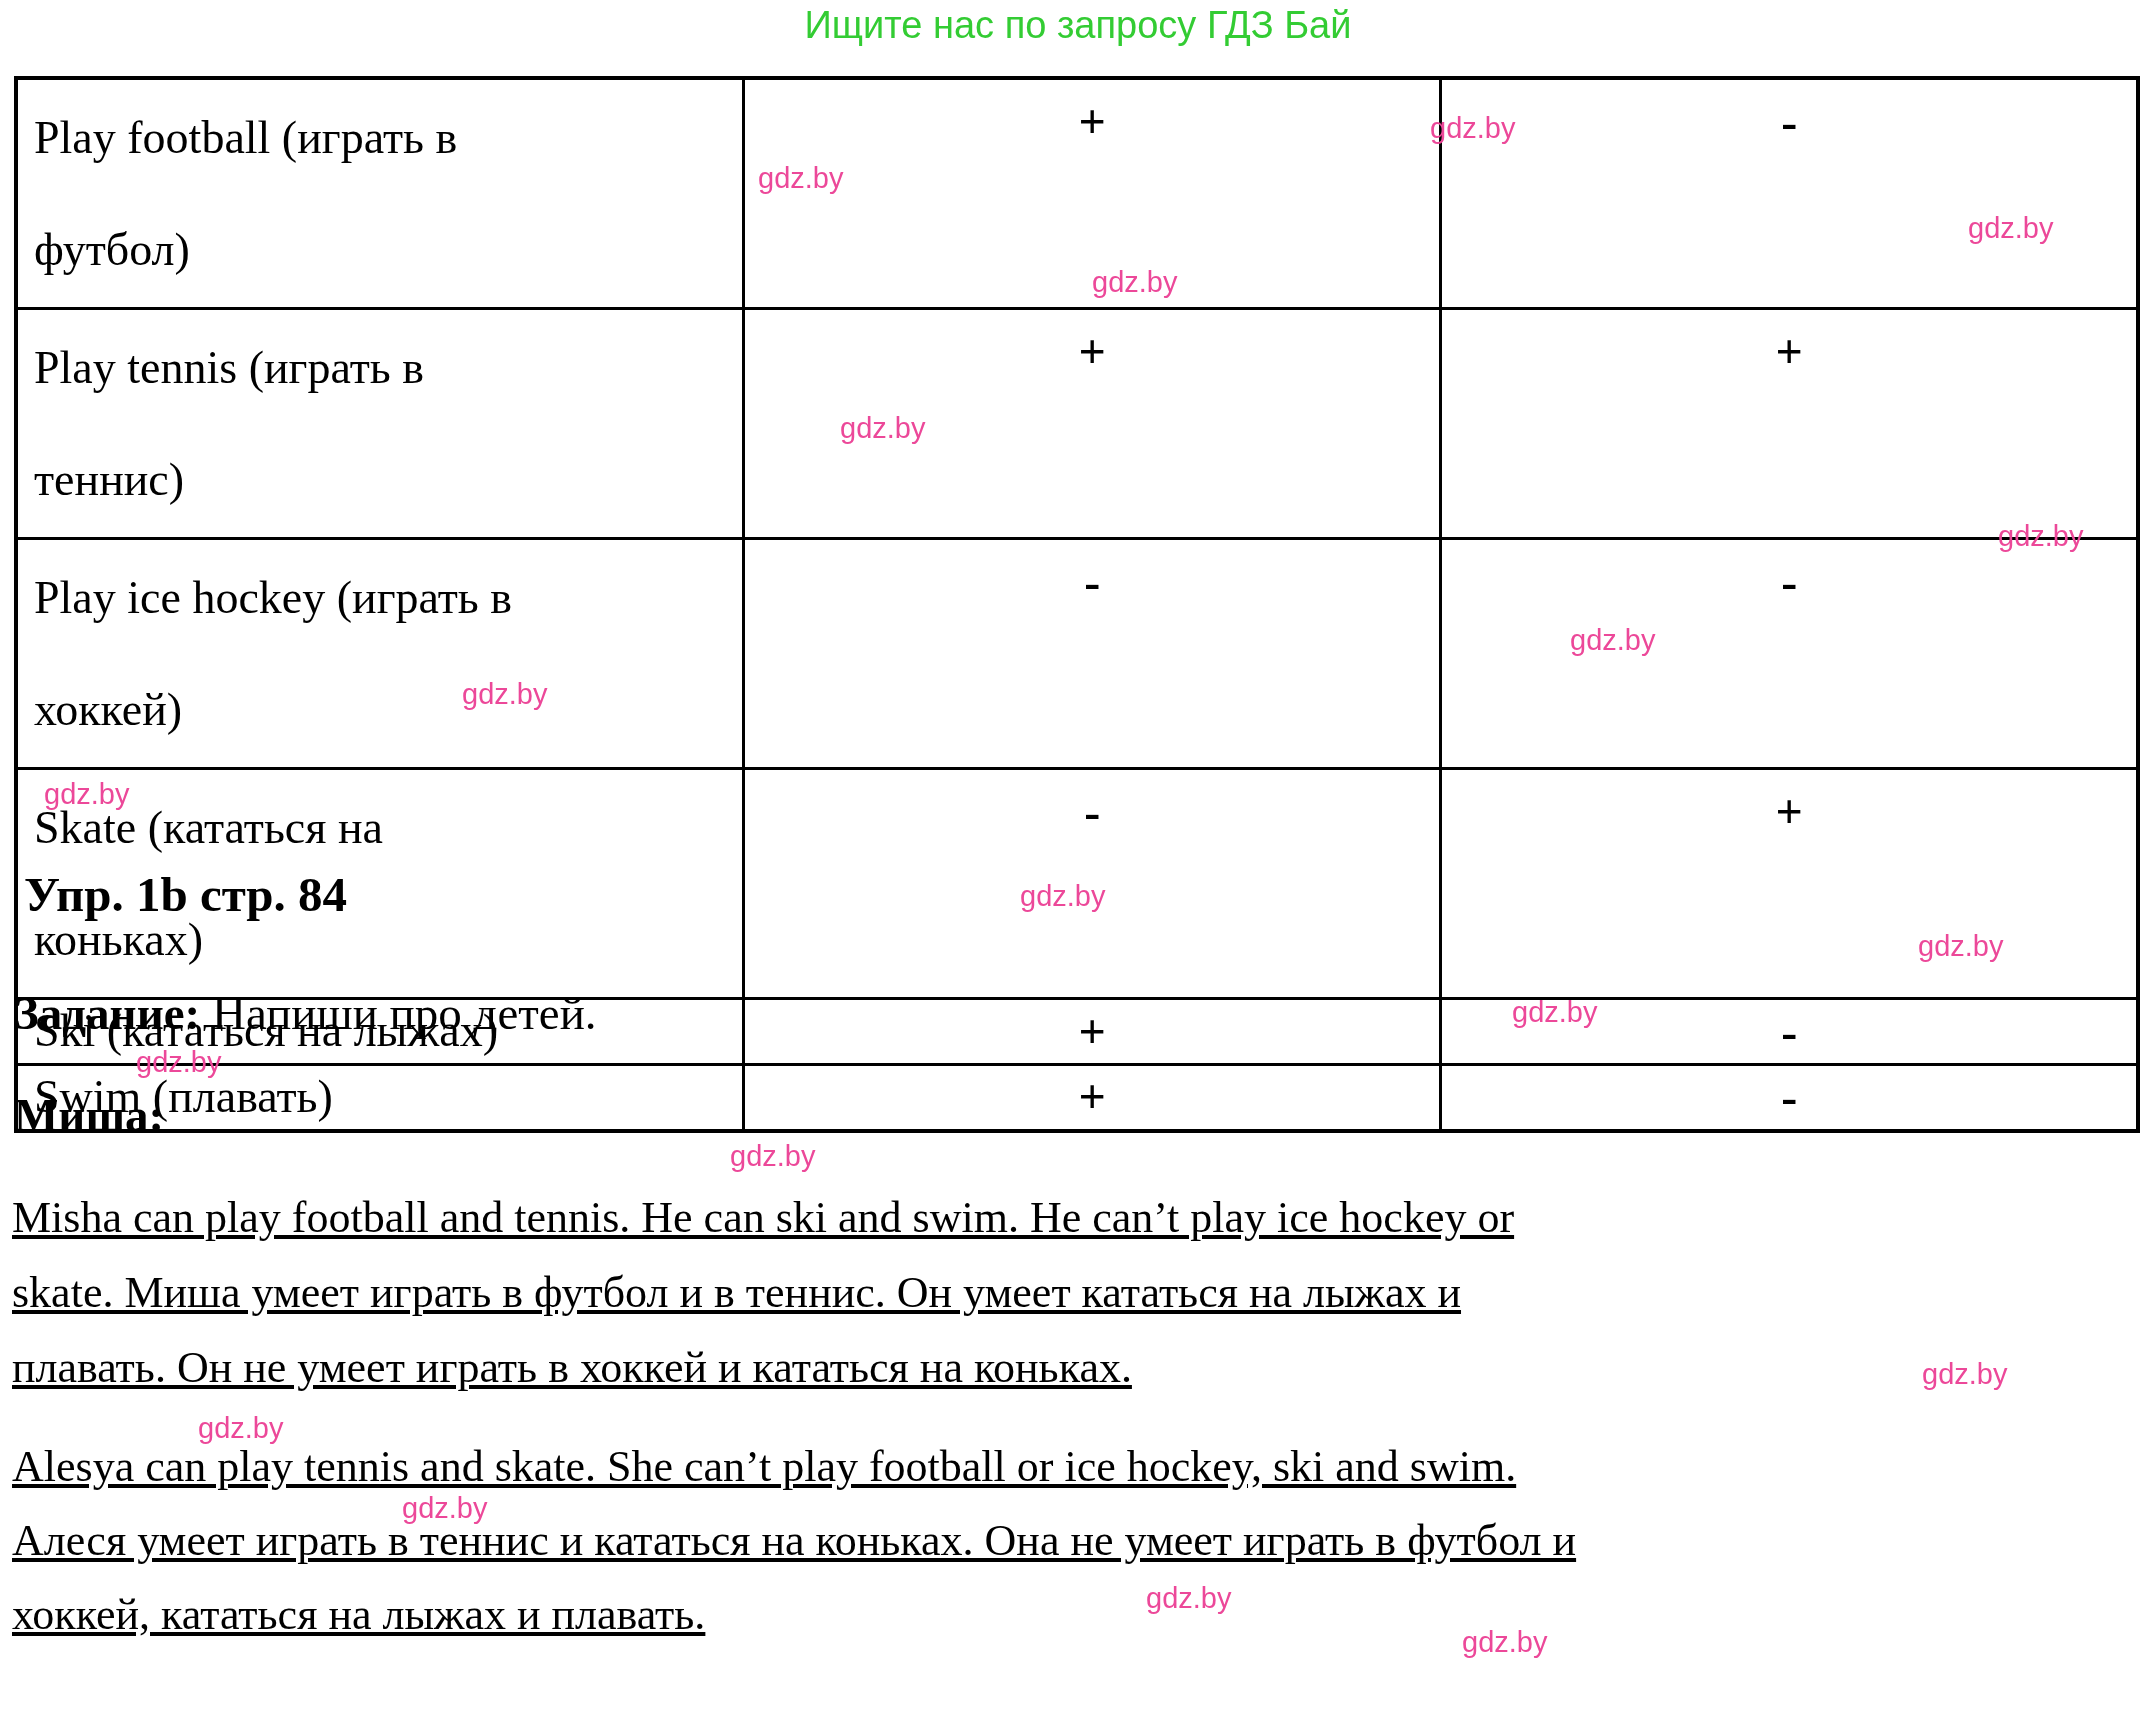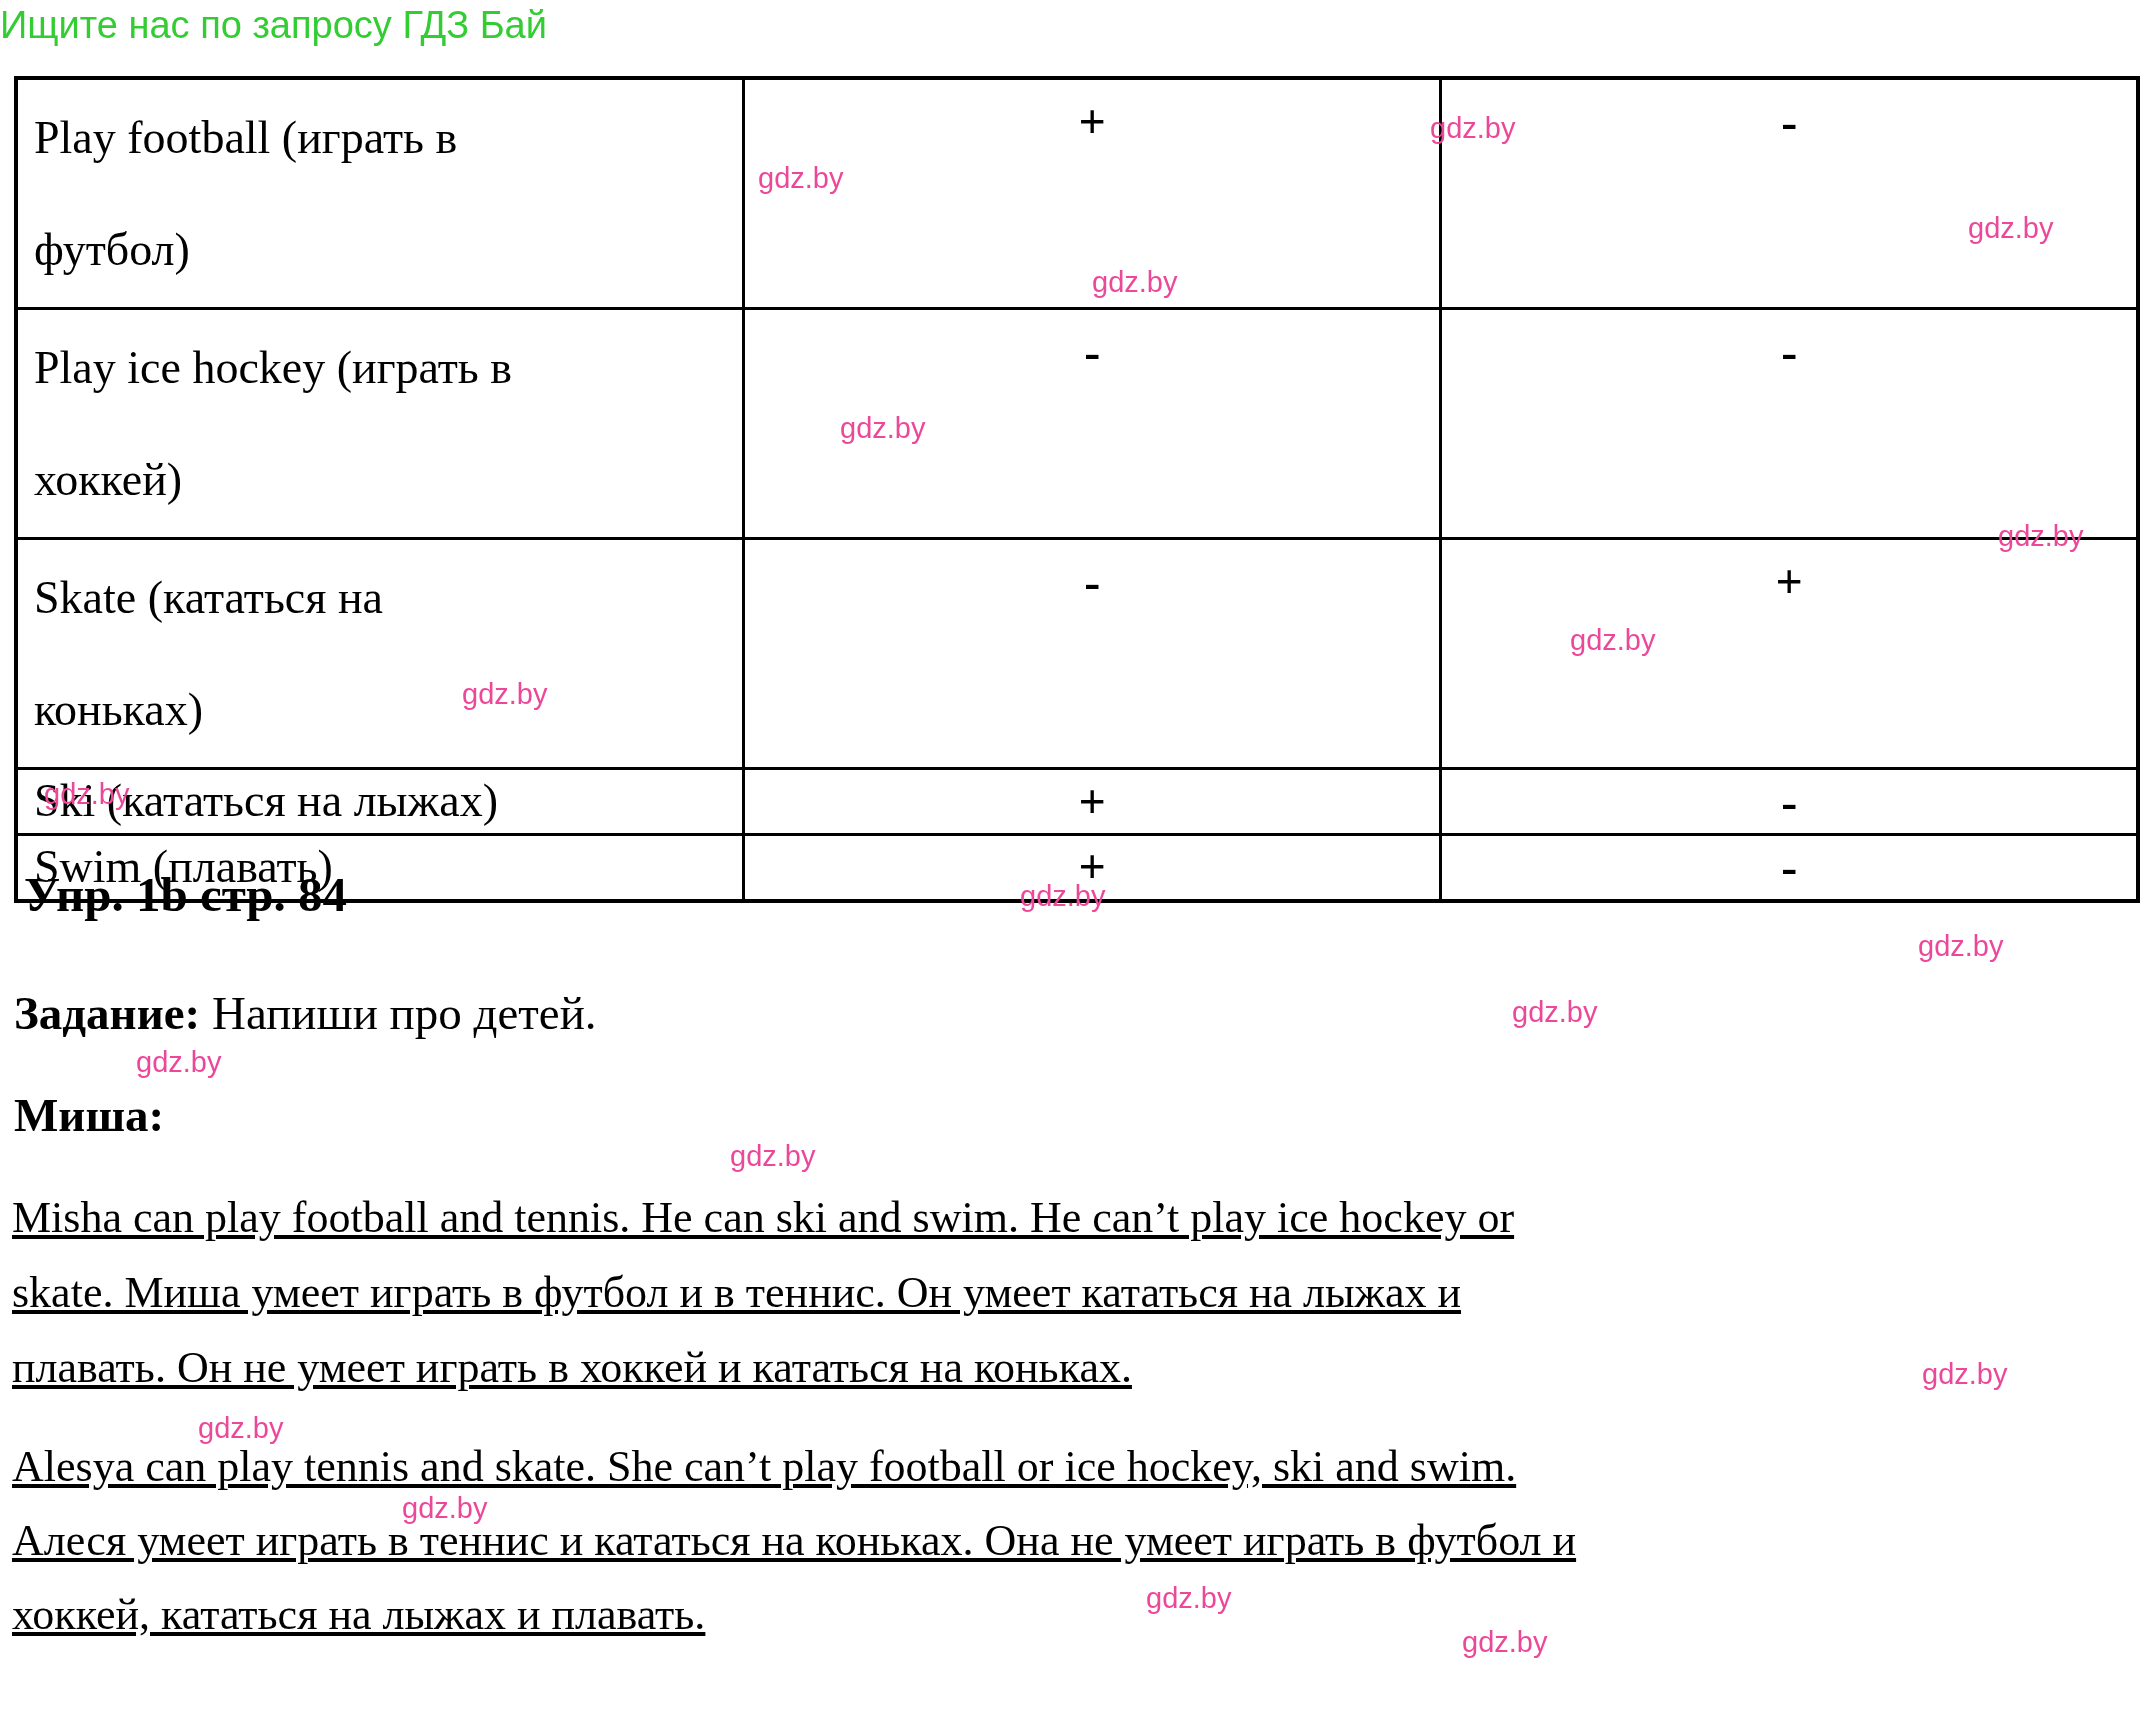--- a/index.html
+++ b/index.html
@@ -6,21 +6,21 @@
   .page{
     position:relative;
     width:2156px;height:1715px;
     background:#ffffff;
     overflow:hidden;
     font-family:"Liberation Serif", serif;
     color:#000000;
   }
   .promo{
     position:absolute;left:0;top:4px;width:100%;
-    text-align:left;
+    text-align:center;
     font-family:"Liberation Sans", sans-serif;
     font-size:38px;font-weight:400;
     color:#33cc33;
     white-space:pre;
   }
   table.sports{
     position:absolute;left:14px;top:76px;
     width:2126px;
     border-collapse:collapse;
     table-layout:fixed;
@@ -98,20 +98,26 @@
 
   <table class="sports">
     <tbody>
         <tr class="tall">
       <td class="label">Play football (играть в
 футбол)</td>
       <td class="mark">+</td>
       <td class="mark">-</td>
     </tr>
     <tr class="tall">
+      <td class="label">Play tennis (играть в
+теннис)</td>
+      <td class="mark">+</td>
+      <td class="mark">+</td>
+    </tr>
+    <tr class="tall">
       <td class="label">Play ice hockey (играть в
 хоккей)</td>
       <td class="mark">-</td>
       <td class="mark">-</td>
     </tr>
     <tr class="tall">
       <td class="label">Skate (кататься на
 коньках)</td>
       <td class="mark">-</td>
       <td class="mark">+</td>

